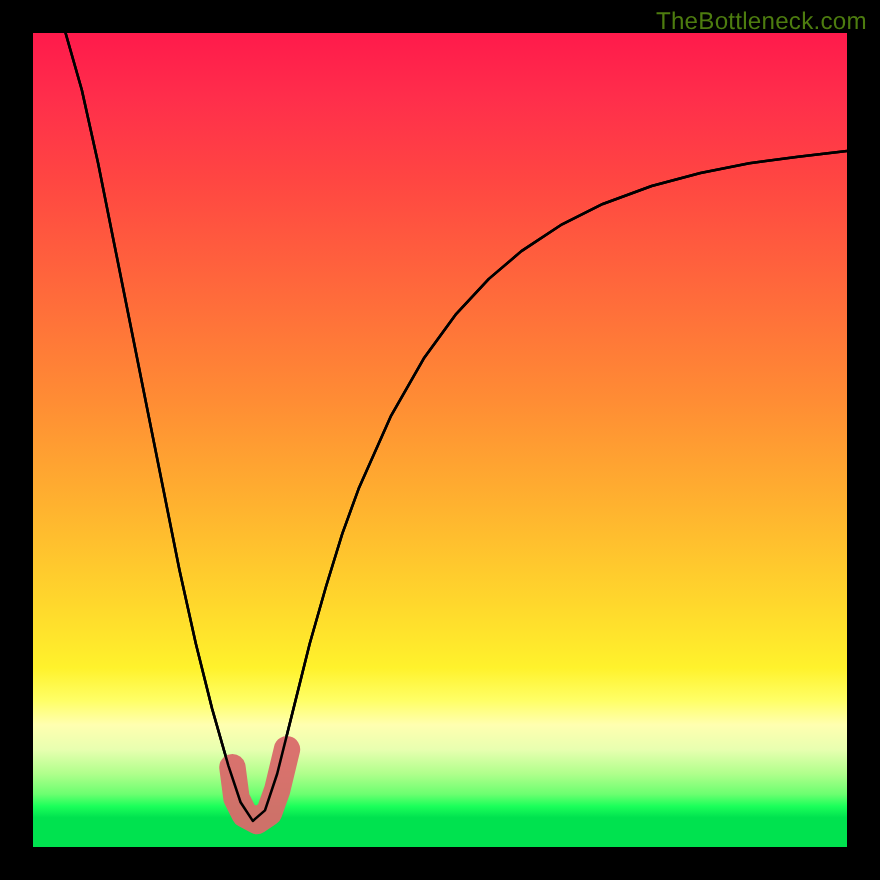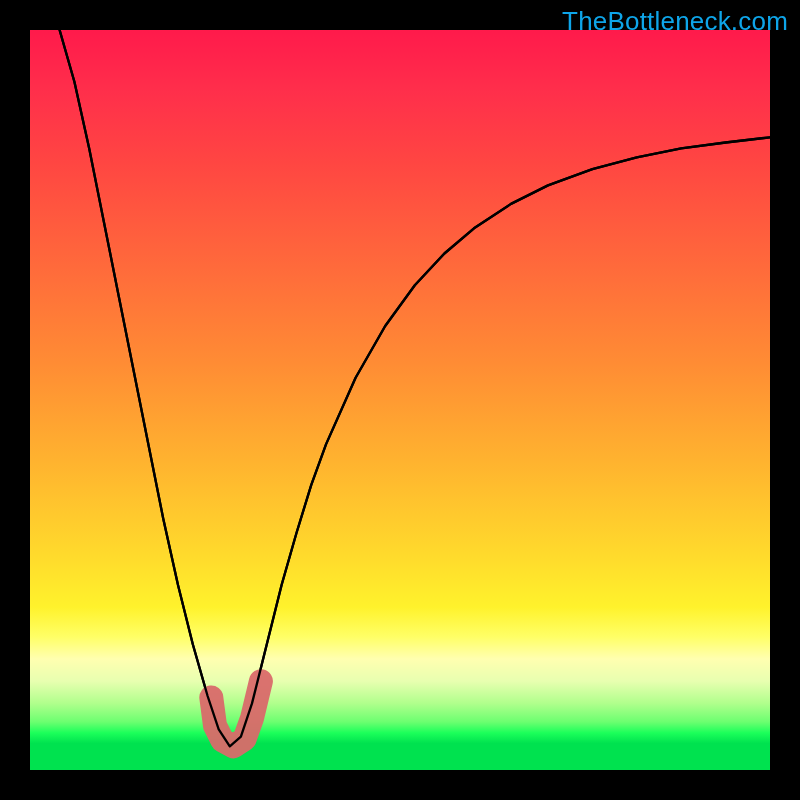--- a/index.html
+++ b/index.html
@@ -49,22 +49,22 @@
     left: 0;
     top: 0;
     width: 740px;
     height: 740px;
     display: block;
   }
   .watermark {
     position: absolute;
     top: 6px;
     right: 12px;
-    color: #0ea5e9;
-    font-size: 26px;
+    color: #4d7c0f;
+    font-size: 22px;
     letter-spacing: 0.2px;
     user-select: none;
   }
 </style>
 </head>
 <body>
 
 <div class="frame">
   <div class="watermark">TheBottleneck.com</div>
 

